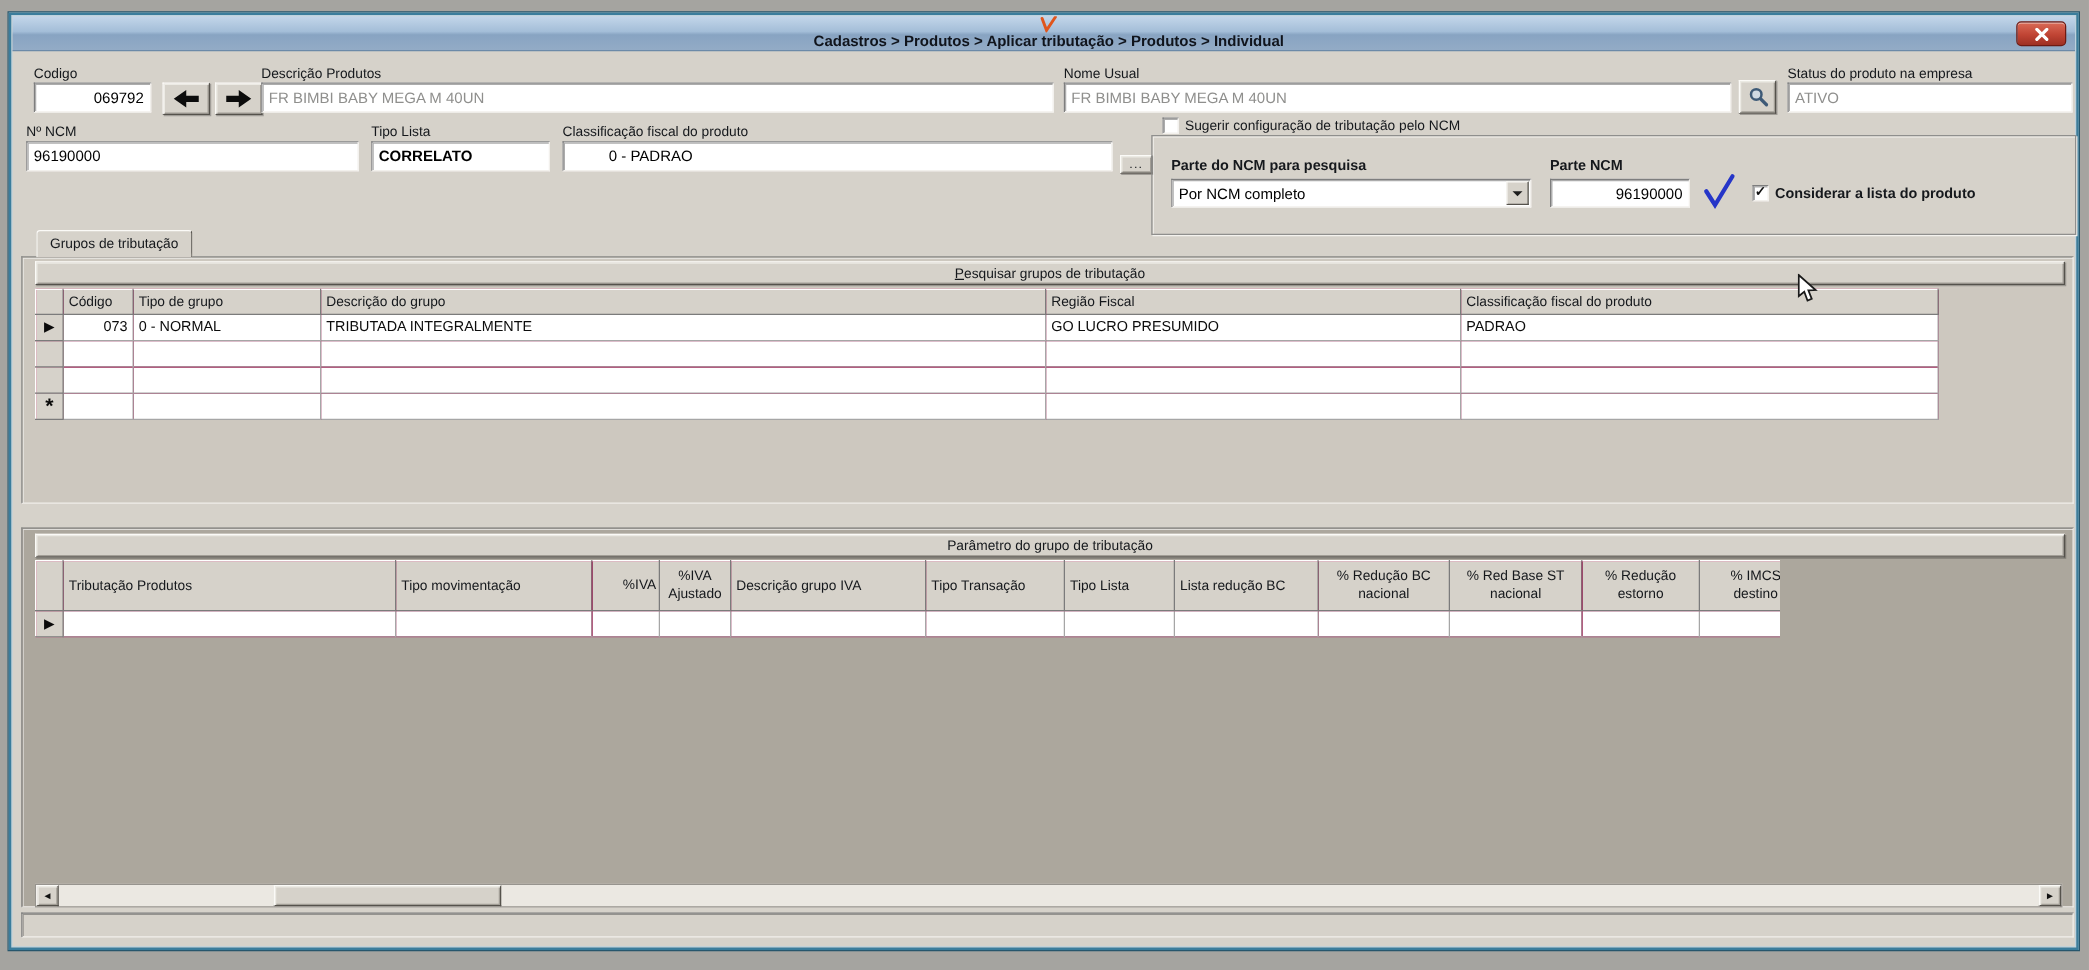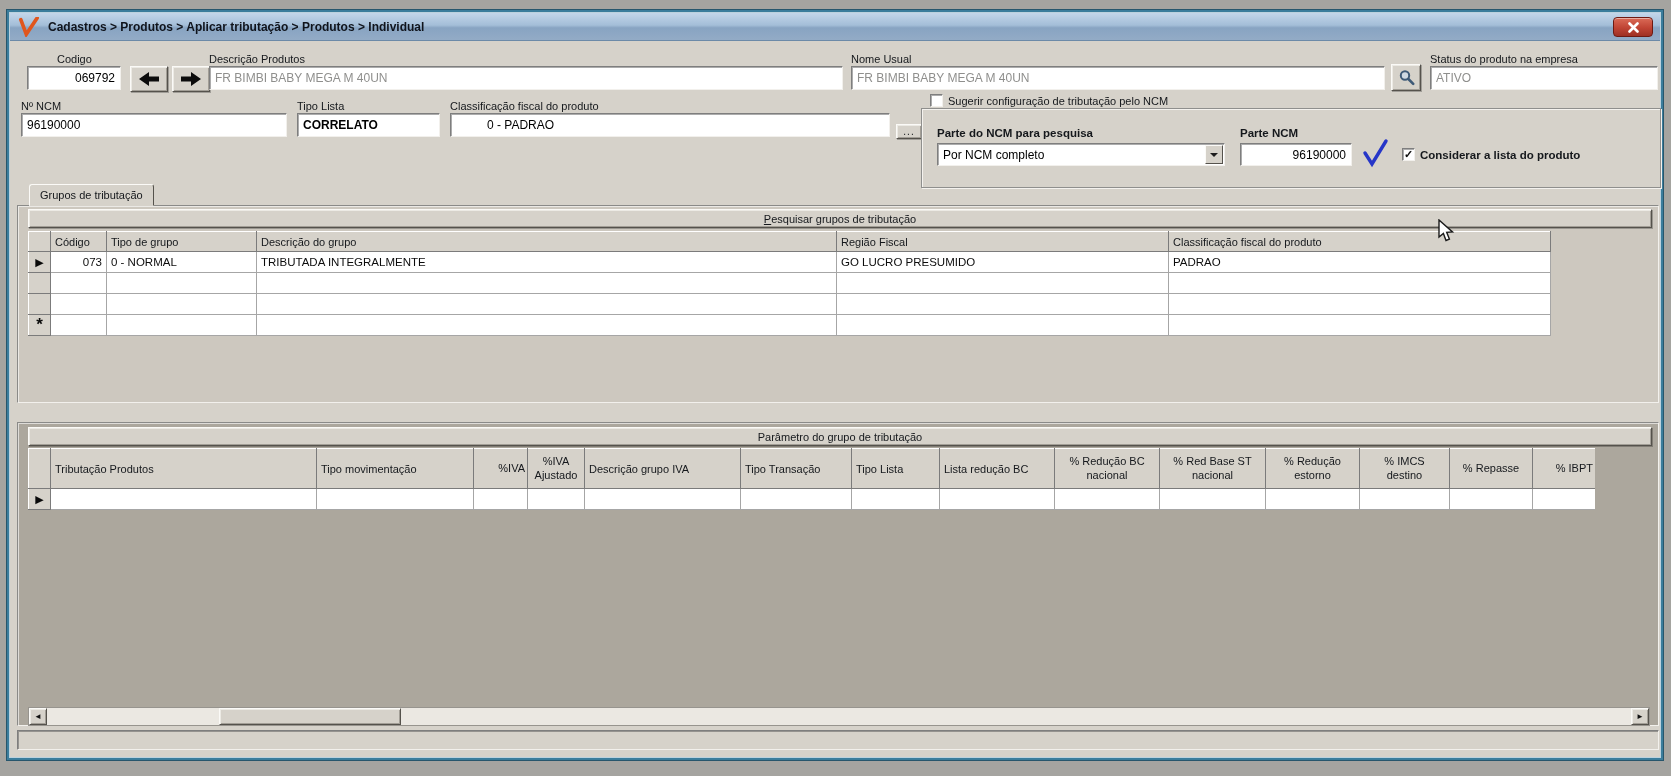--- a/index.html
+++ b/index.html
@@ -5,21 +5,21 @@
   * { margin:0; padding:0; box-sizing:border-box; }
   html,body { width:1671px; height:776px; background:#a5a4a0; overflow:hidden;
               font-family:"Liberation Sans", sans-serif; }
 
   .window { position:absolute; left:7px; top:10px; width:1656px; height:750px;
             background:#d6d2ca; border:2px solid #3b7d9c;
             box-shadow:0 0 0 1px #27566c, inset 0 0 0 1px #bcd2de; }
 
   .titlebar { position:absolute; left:1px; top:1px; right:1px; height:28px;
               background:linear-gradient(180deg,#c3d6ea 0%,#a4bed8 45%,#88a4c2 55%,#93abc6 100%);
-              border-bottom:1px solid #6c8aa8; display:flex; align-items:center; }
+              border-bottom:1px solid #6c8aa8; display:flex; align-items:center;flex-direction:column; }
   .titlebar .logo { width:22px; height:20px; margin-left:8px; }
   .title-text { margin-left:8px; font-size:12px; font-weight:bold; color:#10141c; }
   .close-btn { position:absolute; right:7px; top:4px; width:40px; height:20px;
                background:linear-gradient(180deg,#da6b57 0%,#c04434 55%,#9e3023 100%);
                border:1px solid #6e1a12; border-radius:4px;
                display:flex; align-items:center; justify-content:center; cursor:pointer;
                box-shadow: inset 0 1px 0 rgba(255,255,255,.45); }
 
   .lbl { position:absolute; font-size:11px; color:#15181c; white-space:nowrap; }
   .lbl.b { font-weight:bold; font-size:11.5px; }
@@ -112,21 +112,21 @@
       <path d="M3 3 L9 19 L21 1" fill="none" stroke="#e0561d" stroke-width="4" stroke-linecap="round" stroke-linejoin="miter"></path>
     </svg>
     <span class="title-text">Cadastros &gt; Produtos &gt; Aplicar tributação &gt; Produtos &gt; Individual</span>
     <div class="close-btn">
       <svg width="11" height="11" viewBox="0 0 11 11">
         <path d="M1.5 1.5 L9.5 9.5 M9.5 1.5 L1.5 9.5" stroke="#ffffff" stroke-width="2.6" stroke-linecap="round"></path>
       </svg>
     </div>
   </div>
 
-  <span class="lbl" style="left:18px;top:41px;margin-left:30px;">Codigo</span>
+  <span class="lbl" style="left:18px;top:41px;">Codigo</span>
   <input class="field right" style="left: 18px; top: 54px; width: 94px;" value="069792">
 
   <div class="btn3d" style="left:121px;top:54px;width:38px;height:26px;">
     <svg width="22" height="16" viewBox="0 0 22 16">
       <path d="M21 5.5 L11 5.5 L11 1 L1 8 L11 15 L11 10.5 L21 10.5 Z" fill="#0c0c0c"></path>
     </svg>
   </div>
   <div class="btn3d" style="left:163px;top:54px;width:38px;height:26px;">
     <svg width="22" height="16" viewBox="0 0 22 16">
       <path d="M1 5.5 L11 5.5 L11 1 L21 8 L11 15 L11 10.5 L1 10.5 Z" fill="#0c0c0c"></path>
@@ -249,21 +249,21 @@
       </tr>
     </tbody>
       </table>
   </div>
 
   <div class="panel" style="left:8px;top:410px;width:1642px;height:304px;background:#aca79d;">
     <div class="btn3d wide-btn" style="left:10px;top:4px;width:1624px;height:19px;">
       <span>Parâmetro do grupo de tributação</span>
     </div>
 
-    <div style="position:absolute;left:10px;top:25px;width:1567px;overflow:hidden;">
+    <div style="position:absolute;left:10px;top:25px;width:1396px;overflow:hidden;">
       <table class="grid" style="width:1647px;">
         <colgroup>
           <col style="width:22px">
             <col style="width:266px">
             <col style="width:157px">
             <col style="width:54px">
           <col style="width:57px">
             <col style="width:156px">
             <col style="width:111px">
             <col style="width:88px">

